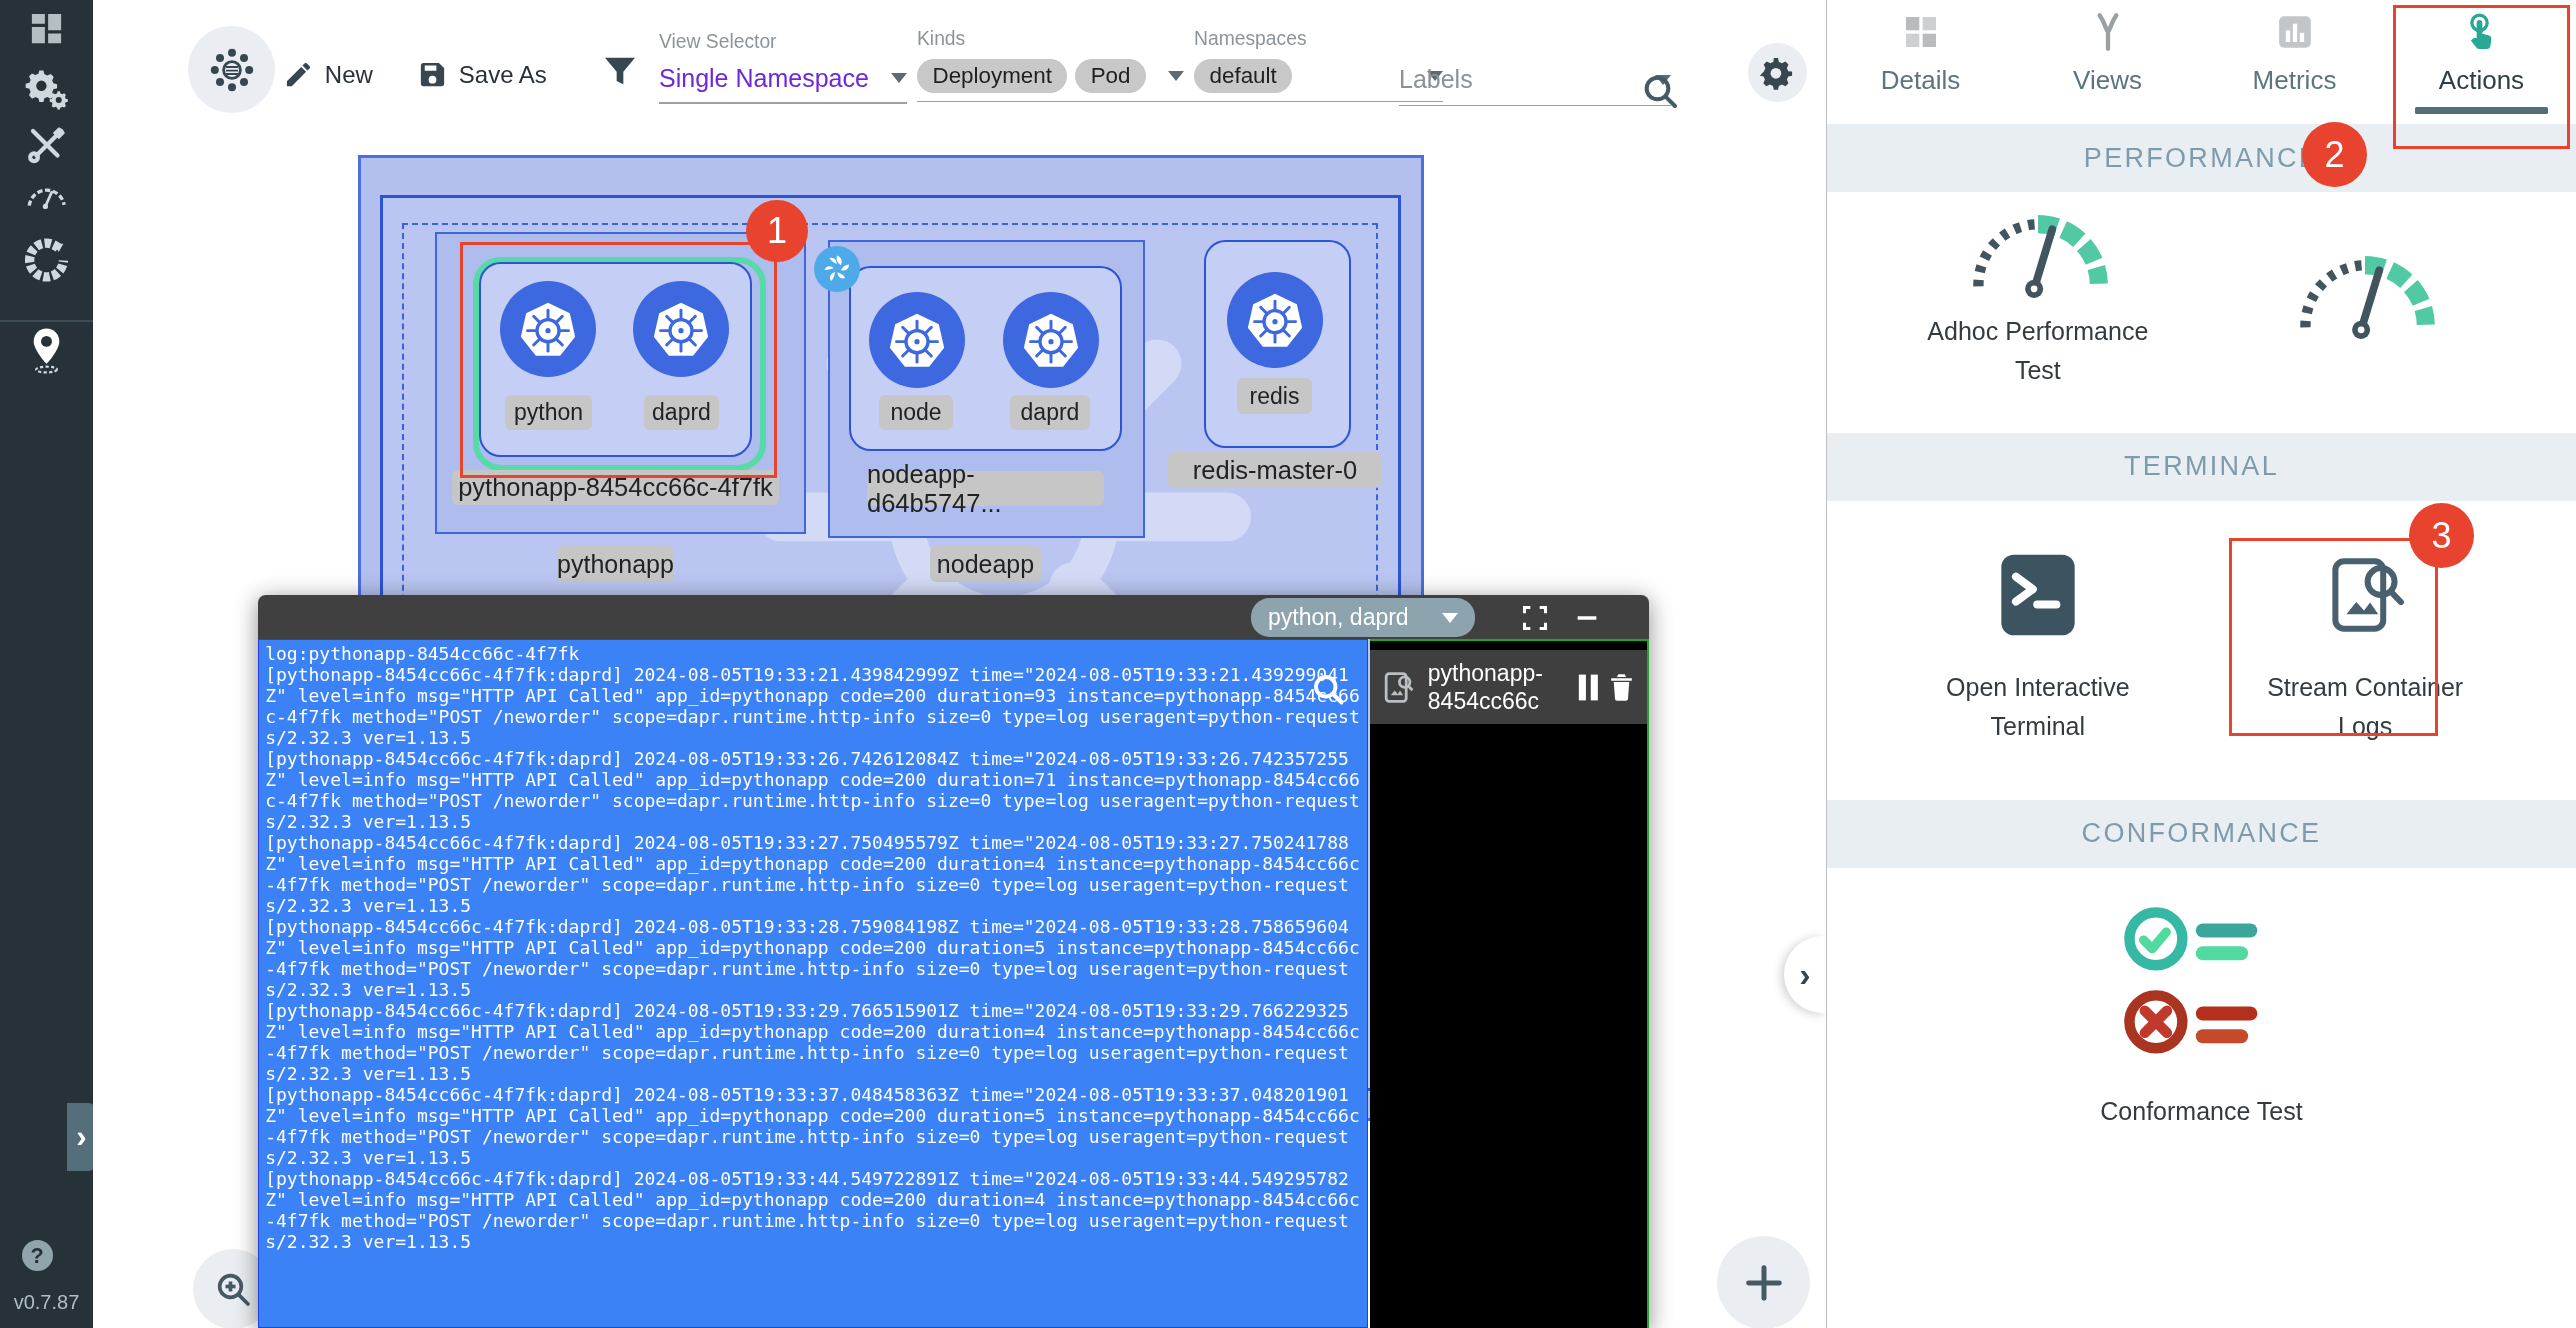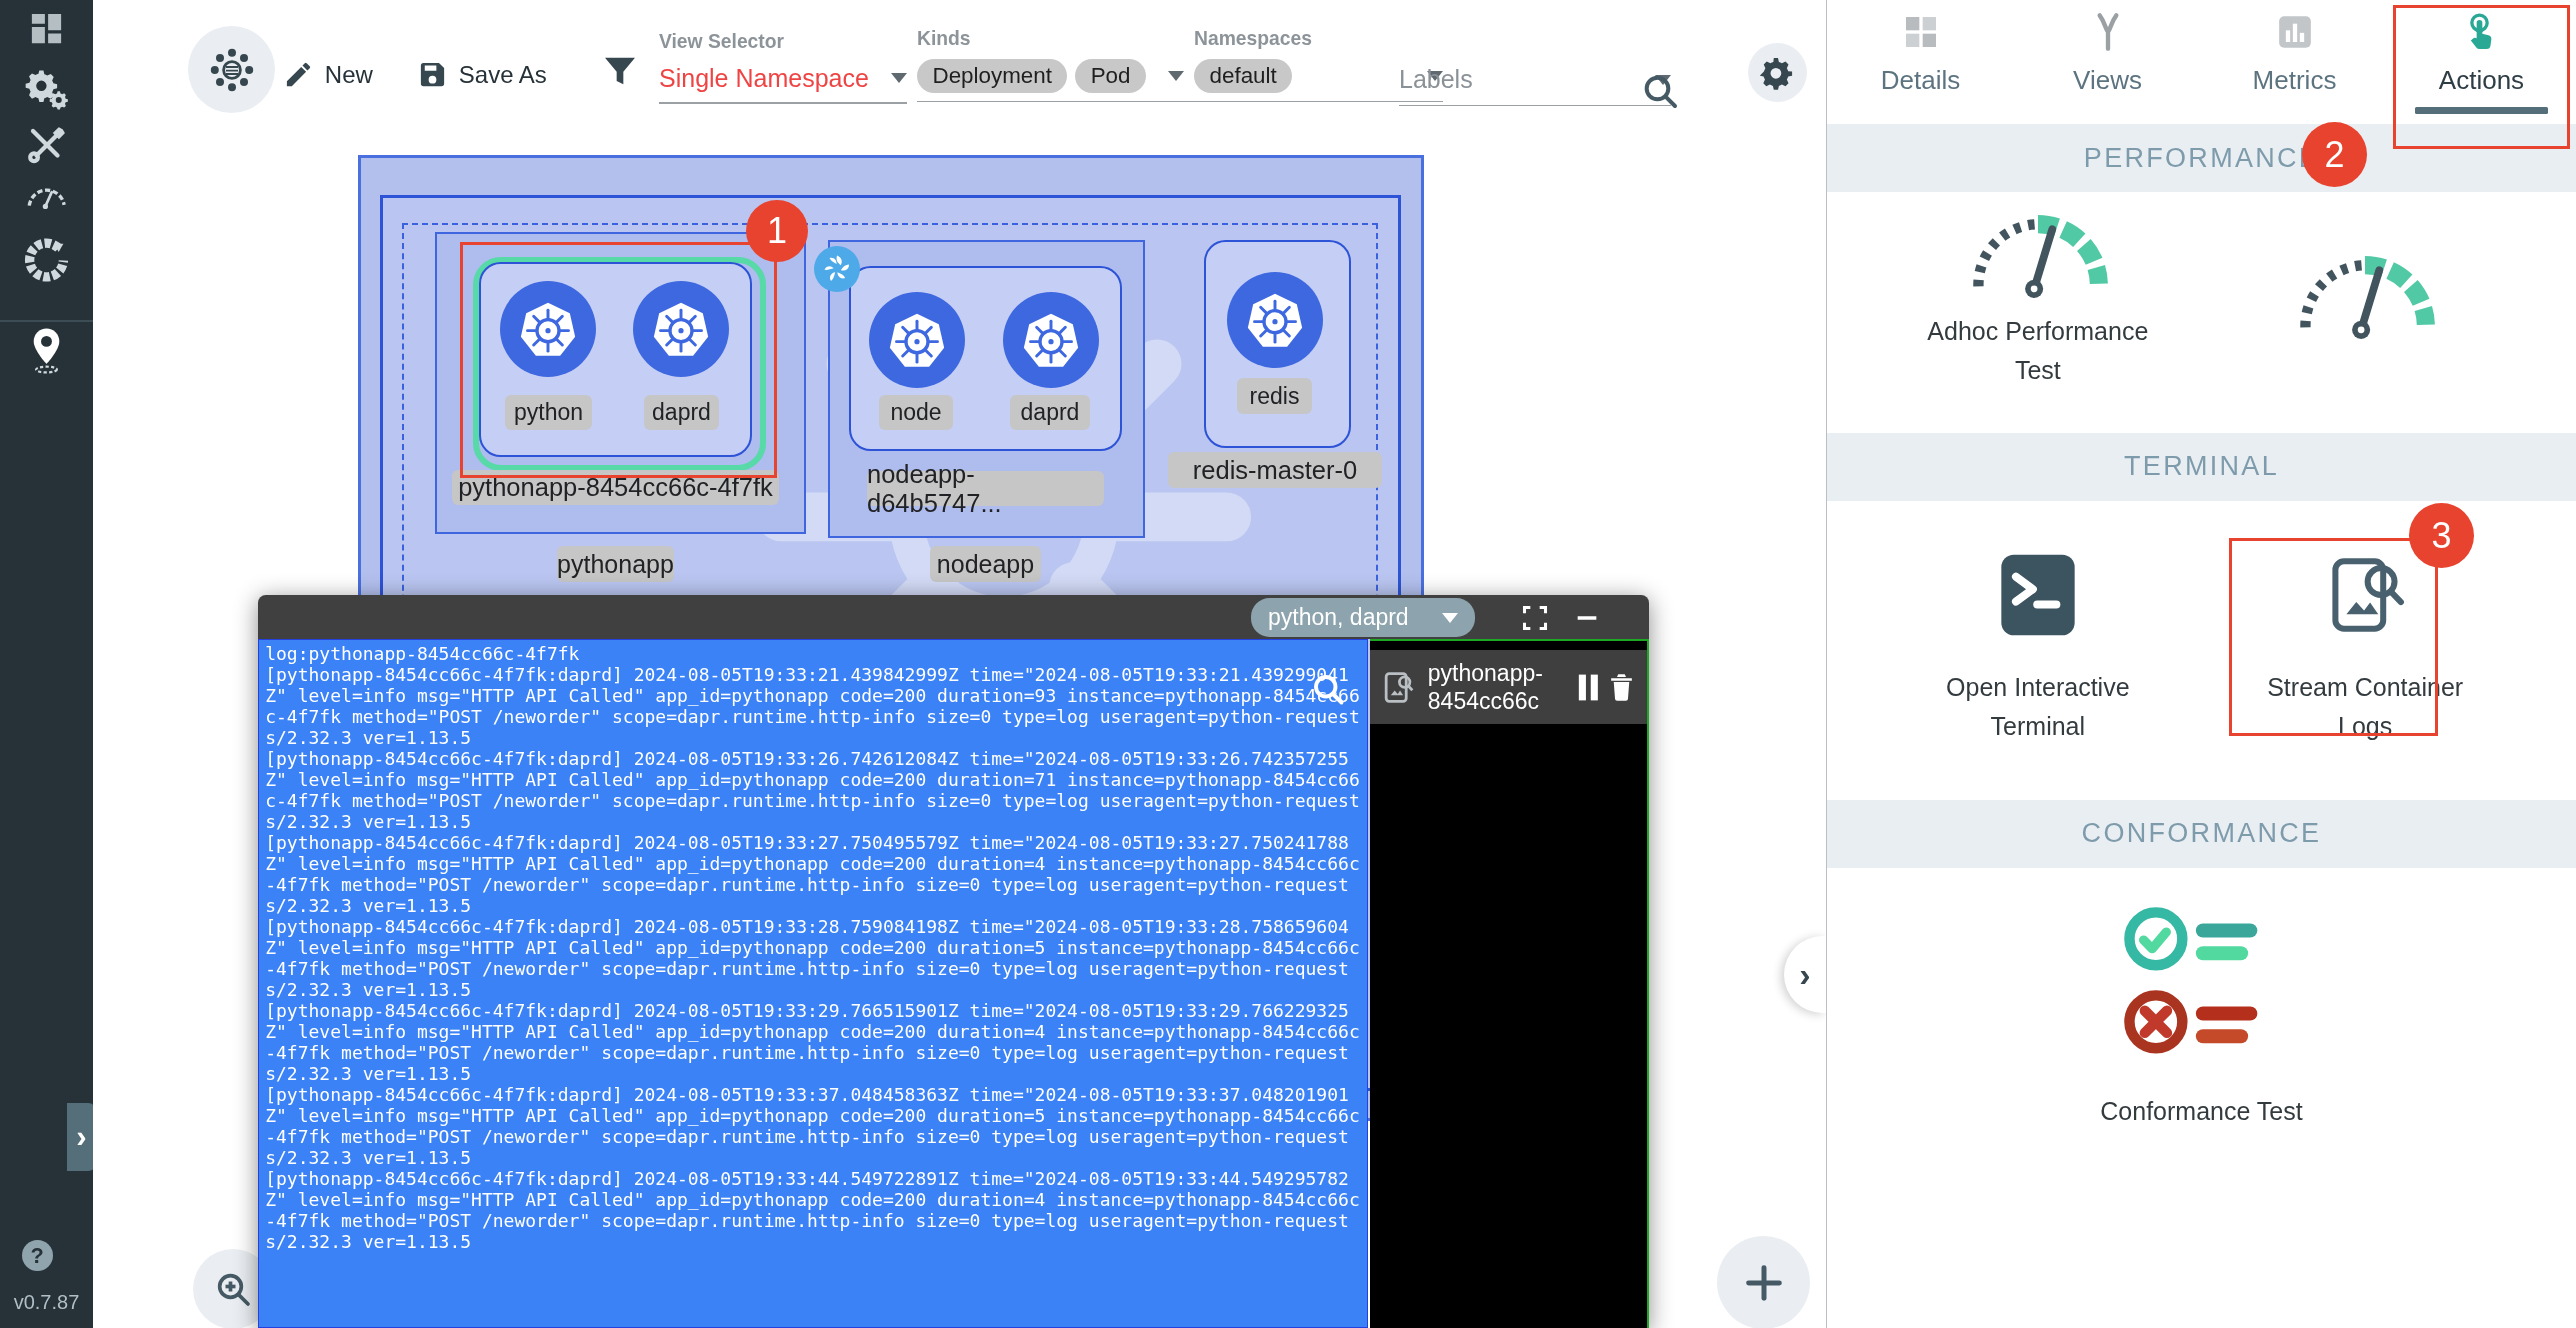--- a/index.html
+++ b/index.html
@@ -20,22 +20,22 @@
                color:#263238;font-weight:bold;font-size:21.7px;display:flex;align-items:center;justify-content:center;}
   #version{left:0px;top:1291px;width:93px;text-align:center;color:#b0bec5;font-size:20px;}
 
   
   #col2{left:93px;top:0;width:84px;height:1329px;background:#fff;border-right:1.5px solid #7e7e7e;box-sizing:border-box;}
   .c2-icon{left:93px;width:82px;display:flex;justify-content:center;color:#3c4a52;}
   #c2-expand{left:93px;top:1294px;width:82px;text-align:center;color:#546e7a;font-size:31px;font-weight:bold;}
 
   
   .circle-btn{border-radius:50%;background:#eaeef2;display:flex;align-items:center;justify-content:center;}
-  .tb-label{color:#8d9499;font-size:19.3px;font-weight:bold;}
-  .tb-value{color:#ef4444;font-size:25px;}
+  .tb-label{color:#8d9499;font-size:19.3px;}
+  .tb-value{color:#6d28d9;font-size:25px;}
   .tb-underline{height:1.5px;background:#9aa0a4;}
   .chip{background:#c8c8c8;border-radius:17px;height:34px;display:inline-flex;align-items:center;
         padding:0 15.5px;font-size:22.4px;color:#1f1f1f;margin-right:7.7px;}
   .caret{width:0;height:0;border-left:8.5px solid transparent;border-right:8.5px solid transparent;
          border-top:10.8px solid #5f6a70;}
   .tb-text{color:#263238;font-size:24px;}
 
   
   .k8s-circle{border-radius:50%;background:#3e68e0;display:flex;align-items:center;justify-content:center;}
   .dg-chip{position:absolute;background:#c6c6c6;border-radius:6.2px;color:#202225;

